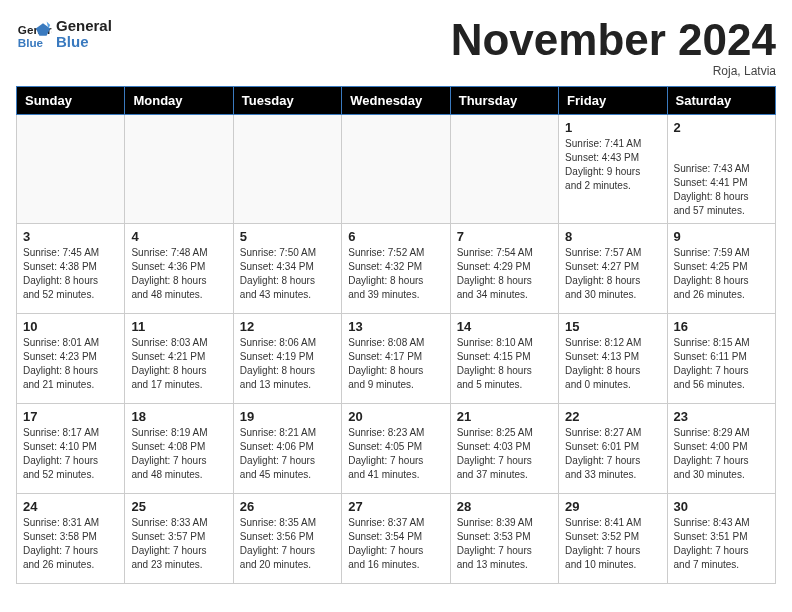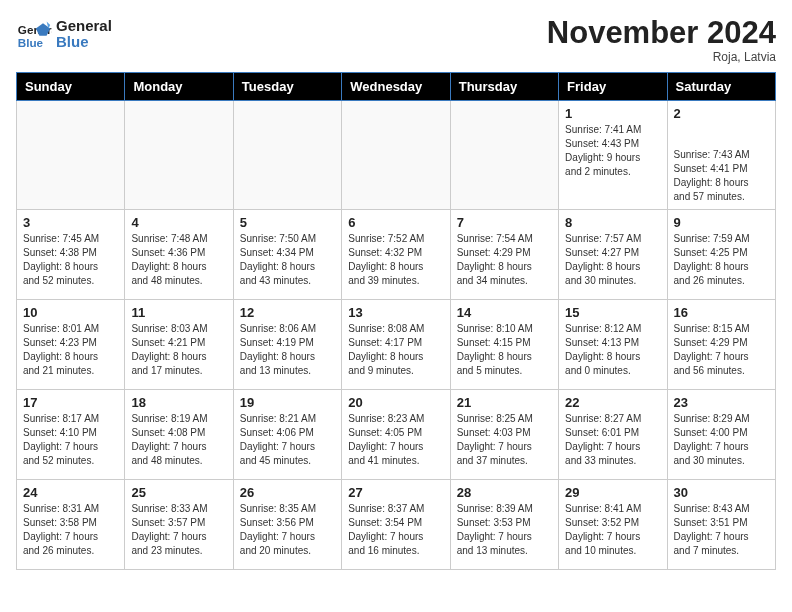--- a/index.html
+++ b/index.html
@@ -22,21 +22,21 @@
       gap: 4px;
     }
     .logo-icon {
       width: 36px;
       height: 36px;
     }
     .title-block {
       text-align: right;
     }
     .month-title {
-      font-size: 31px;
+      font-size: 44px;
       font-weight: bold;
       color: #222;
       line-height: 1.1;
     }
     .location {
       font-size: 12px;
       color: #444;
     }
     .calendar {
       width: 100%;
@@ -225,21 +225,21 @@
         <td>
           <span class="day-number">15</span>
           <div class="day-info" style="white-space: pre-line;">Sunrise: 8:12 AM
 Sunset: 4:13 PM
 Daylight: 8 hours
 and 0 minutes.</div>
         </td>
         <td>
           <span class="day-number">16</span>
           <div class="day-info" style="white-space: pre-line;">Sunrise: 8:15 AM
-Sunset: 4:29 PM
+Sunset: 6:11 PM
 Daylight: 7 hours
 and 56 minutes.</div>
         </td>
       </tr>
       <tr class="week-row">
         <td>
           <span class="day-number">17</span>
           <div class="day-info" style="white-space: pre-line;">Sunrise: 8:17 AM
 Sunset: 4:10 PM
 Daylight: 7 hours

